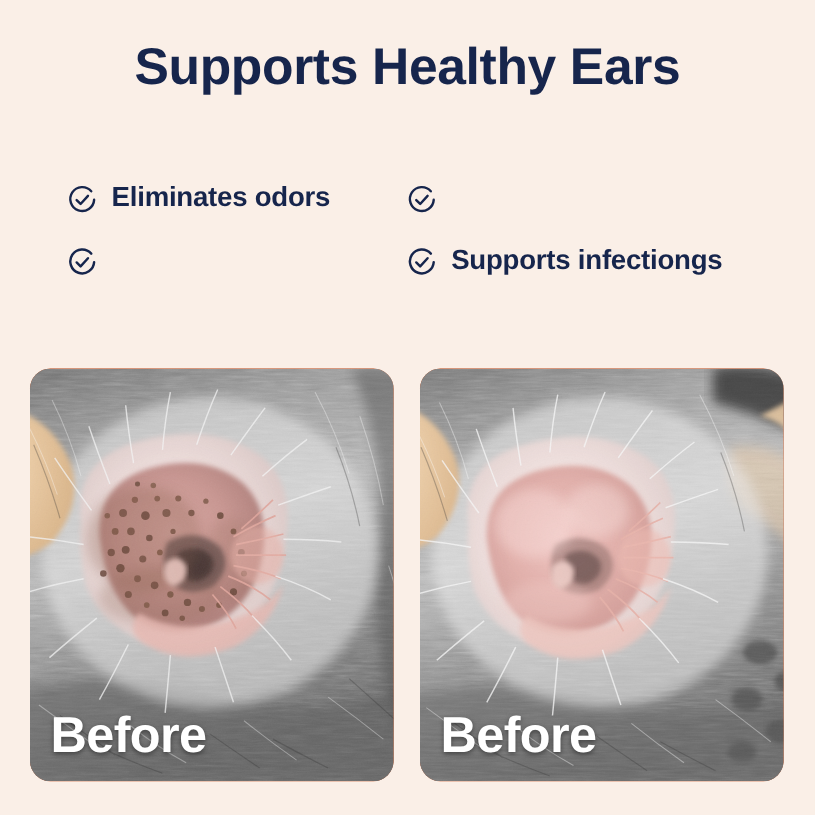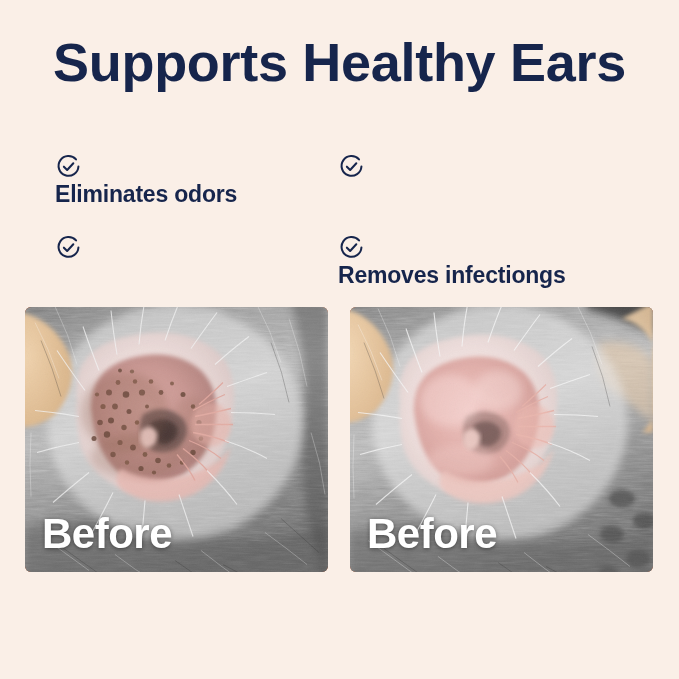--- a/index.html
+++ b/index.html
@@ -20,21 +20,21 @@
     background: #faefe7;
   }
 
   
   .title {
     position: absolute;
     left: 0;
     top: 33px;
     width: 679px;
     text-align: center;
-    font-size: 54px;
+    font-size: 43px;
     font-weight: bold;
     color: #16254c;
     letter-spacing: -0.3px;
     line-height: 1.1;
   }
 
   
   .features {
     position: absolute;
     left: 55px;
@@ -42,21 +42,21 @@
     width: 600px;
     display: grid;
     grid-template-columns: 283px 300px;
     grid-template-rows: auto auto;
     row-gap: 22px;
     column-gap: 0px;
   }
   .feature {
     display: flex;
     align-items: flex-start;
-    flex-direction: column;
+    gap: 11px;
   }
   .check-icon {
     flex: 0 0 auto;
     width: 27px;
     height: 27px;
     margin-top: 3px;
     display: block;
   }
   .feature-label {
     font-size: 23px;
@@ -72,22 +72,22 @@
     left: 25px;
     top: 307px;
     width: 629px;
     height: 314px;
     display: flex;
     gap: 22px;
   }
   .panel {
     position: relative;
     width: 303px;
-    height: 265px;
-    border-radius: 6px;
+    height: 344px;
+    border-radius: 17px;
     overflow: hidden;
     background: #c2410c;
   }
   .panel svg.photo {
     display: block;
     width: 100%;
     height: 100%;
   }
   .panel-label {
     position: absolute;
@@ -138,21 +138,21 @@
       </span>
     </div>
 
     <div class="feature">
       <span>
         <svg class="check-icon" viewBox="0 0 28 28" fill="none">
           <path d="M21.8 6.6 A10.3 10.3 0 1 0 24.3 14" stroke="#16254c" stroke-width="2.1" stroke-linecap="round" fill="none"></path>
           <path d="M9.2 14.2 L12.6 17.6 L19.0 10.6" stroke="#16254c" stroke-width="2.1" stroke-linecap="round" stroke-linejoin="round" fill="none"></path>
         </svg>
       </span>
-      <span class="feature-label">Removes infectiongs</span>
+      <span class="feature-label">Supports infectiongs</span>
     </div>
 
   </div>
 
   <div class="panels">
 
     <div class="panel">
       <svg class="photo" viewBox="0 0 303 314" preserveAspectRatio="xMidYMid slice">
         <defs>
           <linearGradient id="furB" x1="0" y1="0" x2="0.3" y2="1">

